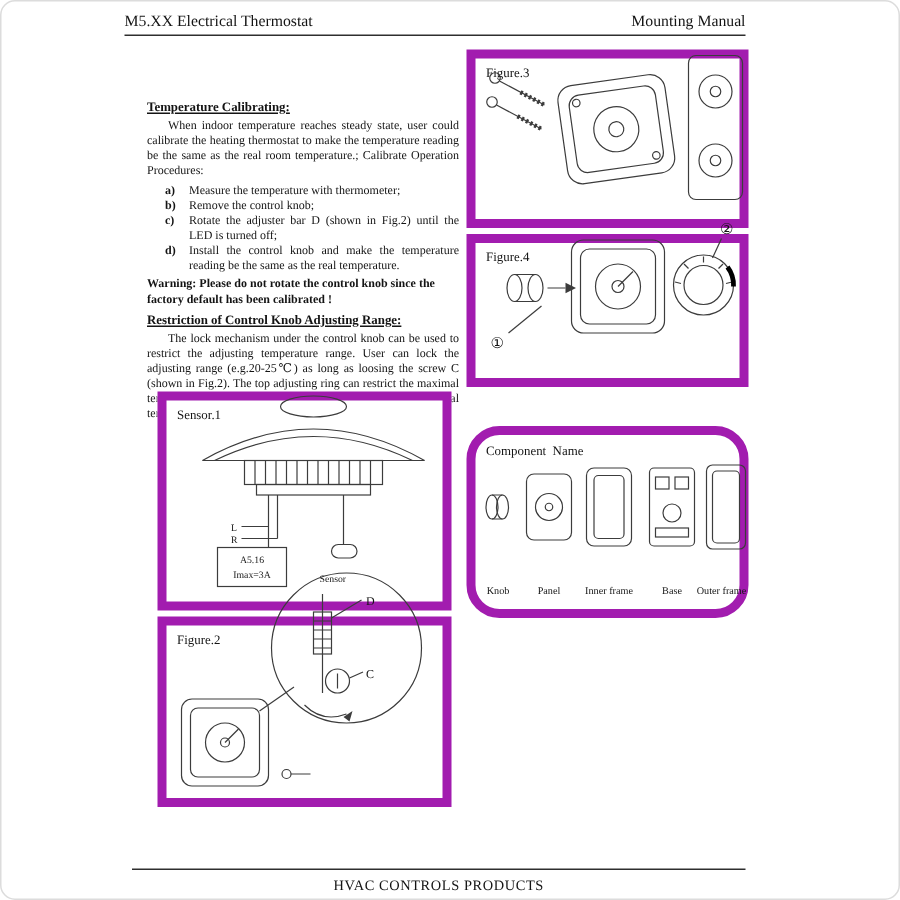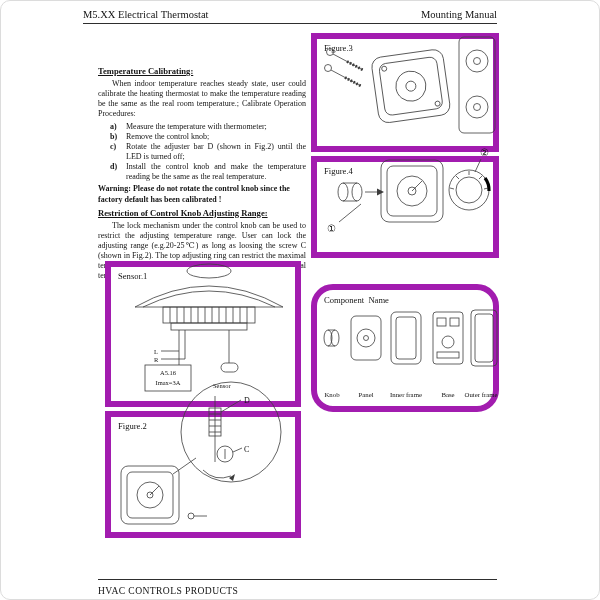--- a/index.html
+++ b/index.html
@@ -42,23 +42,23 @@
   #components .comp-head { position:absolute; top:5px; left:7px; font-size:8.6px; white-space:pre-wrap; }
   .comp-labels { position:absolute; left:0; right:0; bottom:4px; height:11px; font-size:6.8px; }
   .comp-labels span { position:absolute; transform:translateX(-50%); white-space:nowrap; }
   
   svg .ln { stroke:#3c3c3c; stroke-width:0.8; fill:none; }
   svg .thick { stroke:#000; stroke-width:3.2; fill:none; }
   svg .thread { stroke:#3c3c3c; stroke-width:3; stroke-dasharray:1.6,1.6; fill:none; }
   svg text { fill:#141414; font-family:"Liberation Serif","DejaVu Serif",serif; }
   
   .footer {
-    position:absolute; left:97px; right:102px; top:578px;
+    position:absolute; left:87px; right:102px; top:578px;
     border-top:1.2px solid #2e2e2e; padding-top:5px;
-    display:flex; justify-content:flex-start; align-items:baseline;
+    display:flex; justify-content:center; align-items:baseline;
   }
   .footer-left  { font-size:9.6px; letter-spacing:0.4px; }
   .footer-right { font-size:9.2px; font-style:italic; border-bottom:1px solid #2e2e2e; padding:0 4px 1px 4px; }
 </style>
 </head>
 <body>
 
 <div class="sheet">
 
   <div class="header">

